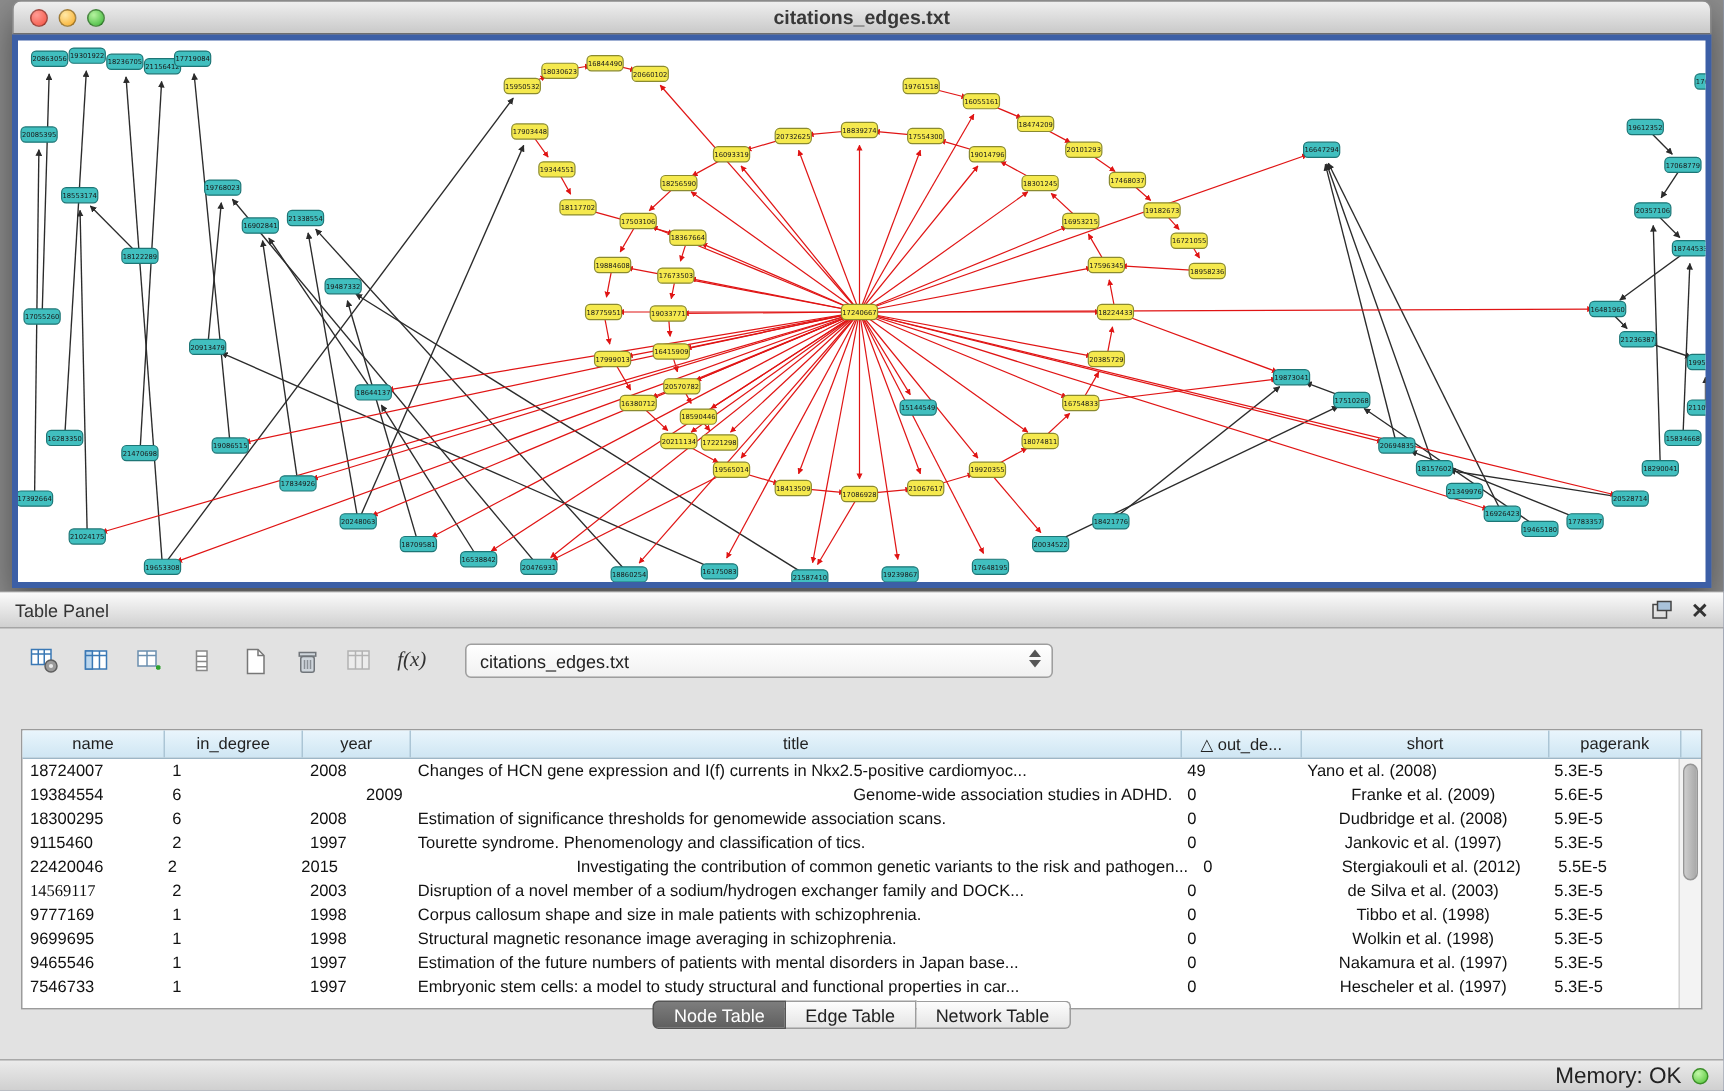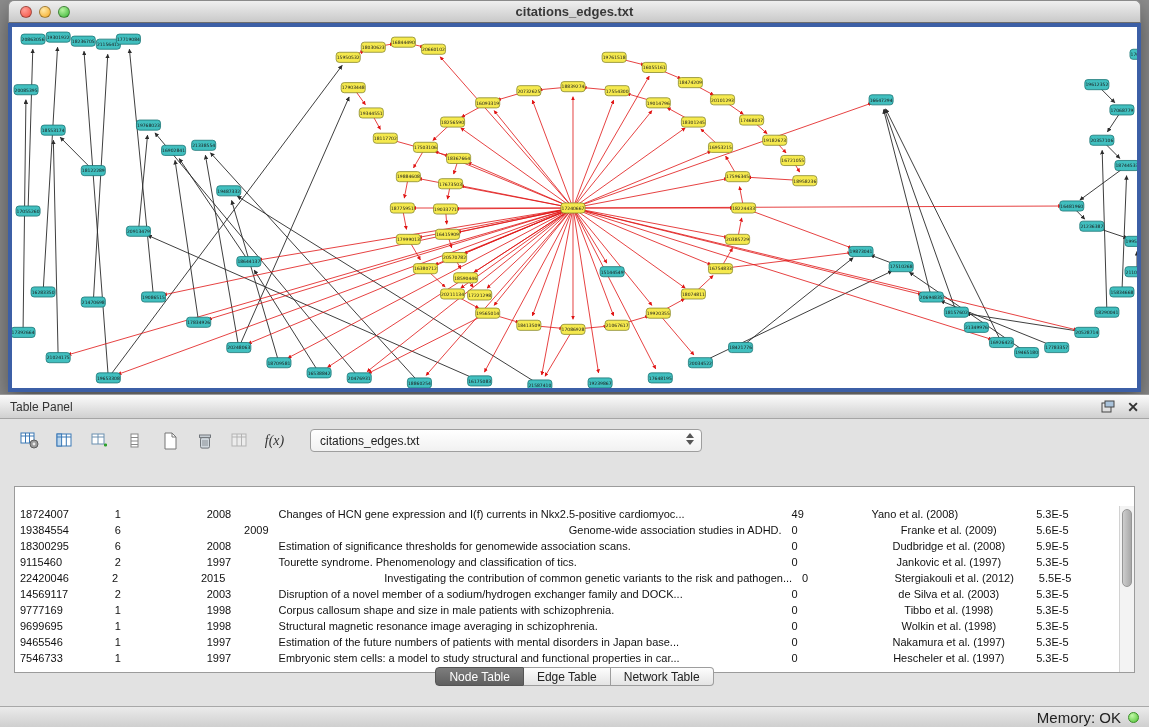--- a/index.html
+++ b/index.html
@@ -726,20 +726,30 @@
       <div class="combo">
         <span>citations_edges.txt</span>
         <span class="combo-arrows">
           <span class="up"></span>
             <span class="down"></span>
         </span>
       </div>
     </div>
 
     <div class="table-wrap">
+      <div class="thead" id="thead">
+          <div class="th" style="width: 95px;">name</div>
+          <div class="th" style="width: 92px;">in_degree</div>
+          <div class="th" style="width: 72px;">year</div>
+          <div class="th" style="width: 514px;">title</div>
+          <div class="th" style="width: 80px;">△ out_de...</div>
+          <div class="th" style="width: 165px;">short</div>
+          <div class="th" style="width: 88px;">pagerank</div>
+          <div class="th th-fill"></div>
+        </div>
       <div class="tbody" id="tbody">
           <div class="tr">
             <div class="td" style="width: 95px; text-align: left;">18724007</div>
             <div class="td" style="width: 92px; text-align: left;">1</div>
             <div class="td" style="width: 72px; text-align: left;">2008</div>
             <div class="td" style="width: 514px; text-align: left;">Changes of HCN gene expression and I(f) currents in Nkx2.5-positive cardiomyoc...</div>
             <div class="td" style="width: 80px; text-align: left;">49</div>
             <div class="td" style="width: 165px; ">Yano et al. (2008)</div>
             <div class="td" style="width: 88px; text-align: left;">5.3E-5</div>
           </div>
@@ -773,21 +783,21 @@
           <div class="tr">
             <div class="td" style="width: 95px; text-align: left;">22420046</div>
             <div class="td" style="width: 92px; text-align: left;">2</div>
             <div class="td" style="width: 72px; text-align: left;">2015</div>
             <div class="td" style="width: 514px; text-align: right; margin-left: 36px;">Investigating the contribution of common genetic variants to the risk and pathogen...</div>
             <div class="td" style="width: 80px; text-align: left;">0</div>
             <div class="td" style="width: 165px; text-align: center;">Stergiakouli et al. (2012)</div>
             <div class="td" style="width: 88px; text-align: left;">5.5E-5</div>
           </div>
           <div class="tr">
-            <div class="td" style="width: 95px; text-align: left;">14569117</div>
+            <div class="td" style="width: 95px; text-align: left; font-family: Liberation Serif, serif;">14569117</div>
             <div class="td" style="width: 92px; text-align: left;">2</div>
             <div class="td" style="width: 72px; text-align: left;">2003</div>
             <div class="td" style="width: 514px; text-align: left;">Disruption of a novel member of a sodium/hydrogen exchanger family and DOCK...</div>
             <div class="td" style="width: 80px; text-align: left;">0</div>
             <div class="td" style="width: 165px; text-align: center;">de Silva et al. (2003)</div>
             <div class="td" style="width: 88px; text-align: left;">5.3E-5</div>
           </div>
           <div class="tr">
             <div class="td" style="width: 95px; text-align: left;">9777169</div>
             <div class="td" style="width: 92px; text-align: left;">1</div>

